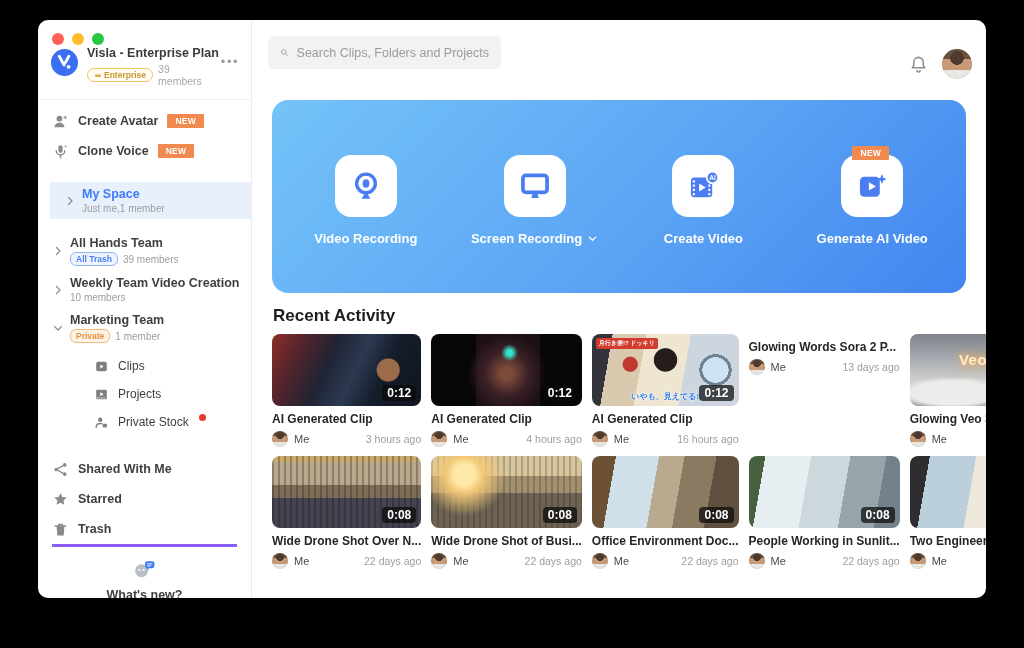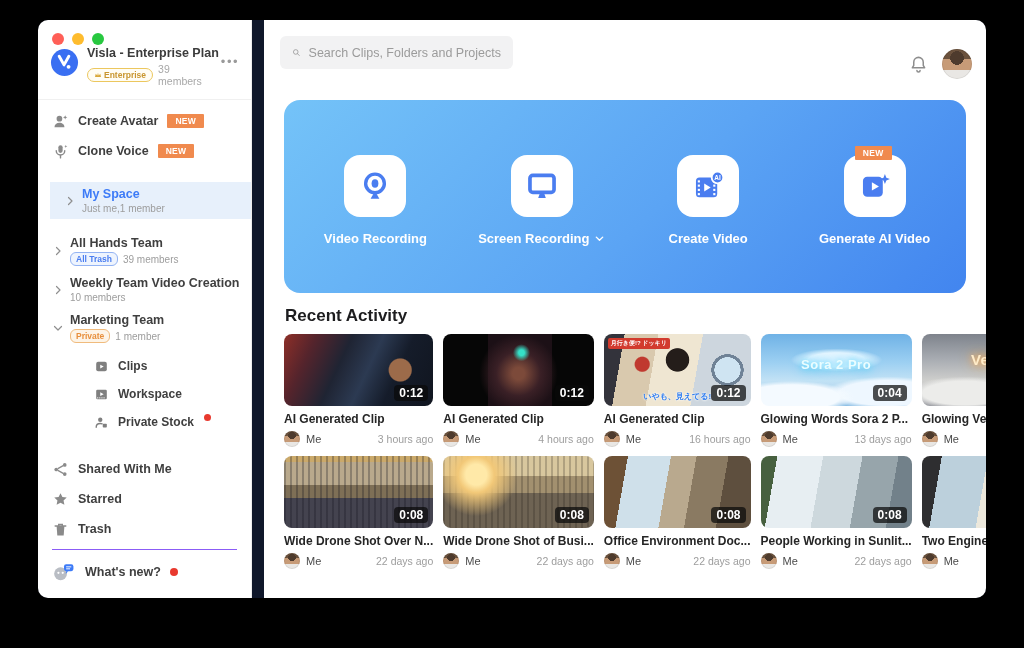--- a/index.html
+++ b/index.html
@@ -1,20 +1,20 @@
 <!DOCTYPE html>
 <html><head>
 <meta charset="utf-8">
 <style>
   * { margin:0; padding:0; box-sizing:border-box; }
   html,body { width:1024px; height:648px; background:#000; overflow:hidden;
               font-family:"Liberation Sans", sans-serif; }
   .window { position:absolute; left:38px; top:20px; width:948px; height:578px;
-            background:#0f172a; border-radius:10px; display:flex; overflow:hidden;
-            box-shadow:0 18px 50px rgba(0,0,0,.6);gap:12px; }
+            background:#4c1d95; border-radius:10px; display:flex; overflow:hidden;
+            box-shadow:0 18px 50px rgba(0,0,0,.6); }
 
   
   .sidebar { width:214px; flex:0 0 214px; border-right:1px solid #ececec;
              display:flex; flex-direction:column; position:relative; background:#fff; }
   .traffic { position:absolute; top:13px; left:14px; display:flex; gap:8px; }
   .traffic span { width:12px; height:12px; border-radius:50%; display:block; }
   .tl-red{background:#ff5f57;} .tl-yellow{background:#febc2e;} .tl-green{background:#28c840;}
 
   .ws-header { margin-top:26px; padding:0 12px 12px 12px; border-bottom:1px solid #f0f0f0;
                display:flex; align-items:flex-start; gap:8px; }
@@ -43,27 +43,27 @@
   .space-sub { font-size:10px; color:#9d9d9d; margin-top:2px; display:flex; align-items:center; gap:5px; }
   .space-selected { background:#e7f0fb;margin-left:12px; }
   .space-selected .space-label { color:#3d7bf7; }
   .pill-allhands { font-size:8.5px; font-weight:700; color:#4a7df0; border:1px solid #93b3f3;
       background:#eef4fe; border-radius:6px; padding:0 5px; line-height:12px; }
   .pill-private { font-size:8.5px; font-weight:700; color:#e78f3c; border:1px solid #f0bb7d;
       background:#fdf4e7; border-radius:6px; padding:0 5px; line-height:12px; }
 
   .child-item { display:flex; align-items:center; gap:9px; height:28px; padding-left:56px; cursor:pointer; }
   .child-item .sicon { width:15px; height:15px; color:#7f7f7f; flex:0 0 15px; display:flex; }
-  .child-item .slabel { font-size:12px; color:#3f3f3f; font-weight:700; }
+  .child-item .slabel { font-size:12px; color:#3f3f3f; font-weight:400; }
   .dot-red { width:7px; height:7px; border-radius:50%; background:#e8392e; display:inline-block;
              margin-left:1px; align-self:flex-start; margin-top:6px; }
 
   .side-spacer { flex:1; }
-  .side-footer { border-top:1px solid #8b5cf6; margin:0 14px; padding:12px 0 16px 0;
-                 display:flex; align-items:center; gap:9px; cursor:pointer; }
+  .side-footer { border-top:3px solid #8b5cf6; margin:0 14px; padding:12px 0 16px 0;
+                 display:flex; align-items:center; gap:9px; cursor:pointer;flex-direction:column; }
   .wn-icon { width:24px; height:20px; }
   .side-footer .slabel { font-size:12.5px; font-weight:700; color:#3f3f3f; }
   .dot-red8 { width:8px; height:8px; border-radius:50%; background:#e8392e; }
 
   
   .main { flex:1; display:flex; flex-direction:column; min-width:0; background:#fff; }
   .topbar { height:72px; flex:0 0 72px; display:flex; padding:16px 14px 0 16px; }
   .search-pill { display:flex; align-items:stretch; background:#f2f2f3; border-radius:6px;
                  height:33px; overflow:hidden; }
   .search-box { display:flex; align-items:center; gap:8px; width:233px; padding:0 12px; cursor:text; }
@@ -279,21 +279,21 @@
               <rect x="3.5" y="4.5" width="17" height="15" rx="2" fill="currentColor"></rect>
               <path d="M10 8.5l5.5 3-5.5 3z" fill="#fff"></path>
               <g fill="#fff">
                 <rect x="5" y="16.6" width="1.8" height="1.6"></rect>
                 <rect x="8.4" y="16.6" width="1.8" height="1.6"></rect>
                 <rect x="11.8" y="16.6" width="1.8" height="1.6"></rect>
                 <rect x="15.2" y="16.6" width="1.8" height="1.6"></rect>
               </g>
             </svg>
         </span>
-        <span class="slabel">Workspace</span>
+        <span class="slabel">Projects</span>
       </div>
       <div class="child-item">
         <span class="sicon">
           <svg viewBox="0 0 24 24">
               <circle cx="10" cy="7.5" r="3.5" fill="currentColor"></circle>
               <path d="M3.5 19.5c0-3.8 2.9-6 6.5-6 1.1 0 2.1.2 3 .6" fill="none" stroke="currentColor" stroke-width="2.2" stroke-linecap="round"></path>
               <rect x="14" y="14" width="6.5" height="6" rx="1.2" fill="currentColor"></rect>
             </svg>
         </span>
         <span class="slabel">Private Stock</span>
@@ -483,26 +483,20 @@
             </div>
             <div class="card-title">AI Generated Clip</div>
             <div class="meta">
               <span class="mini-avatar"></span>
               <span class="owner">Me</span>
               <span class="when">16 hours ago</span>
             </div>
           </div>
 
           <div class="card" data-thumb="sora">
-            <div class="thumb">
-
-              <div class="ov-glow">Sora 2 Pro</div>
-
-              <span class="dur">0:04</span>
-            </div>
             <div class="card-title">Glowing Words Sora 2 P...</div>
             <div class="meta">
               <span class="mini-avatar"></span>
               <span class="owner">Me</span>
               <span class="when">13 days ago</span>
             </div>
           </div>
 
           <div class="card" data-thumb="veo">
             <div class="thumb">

